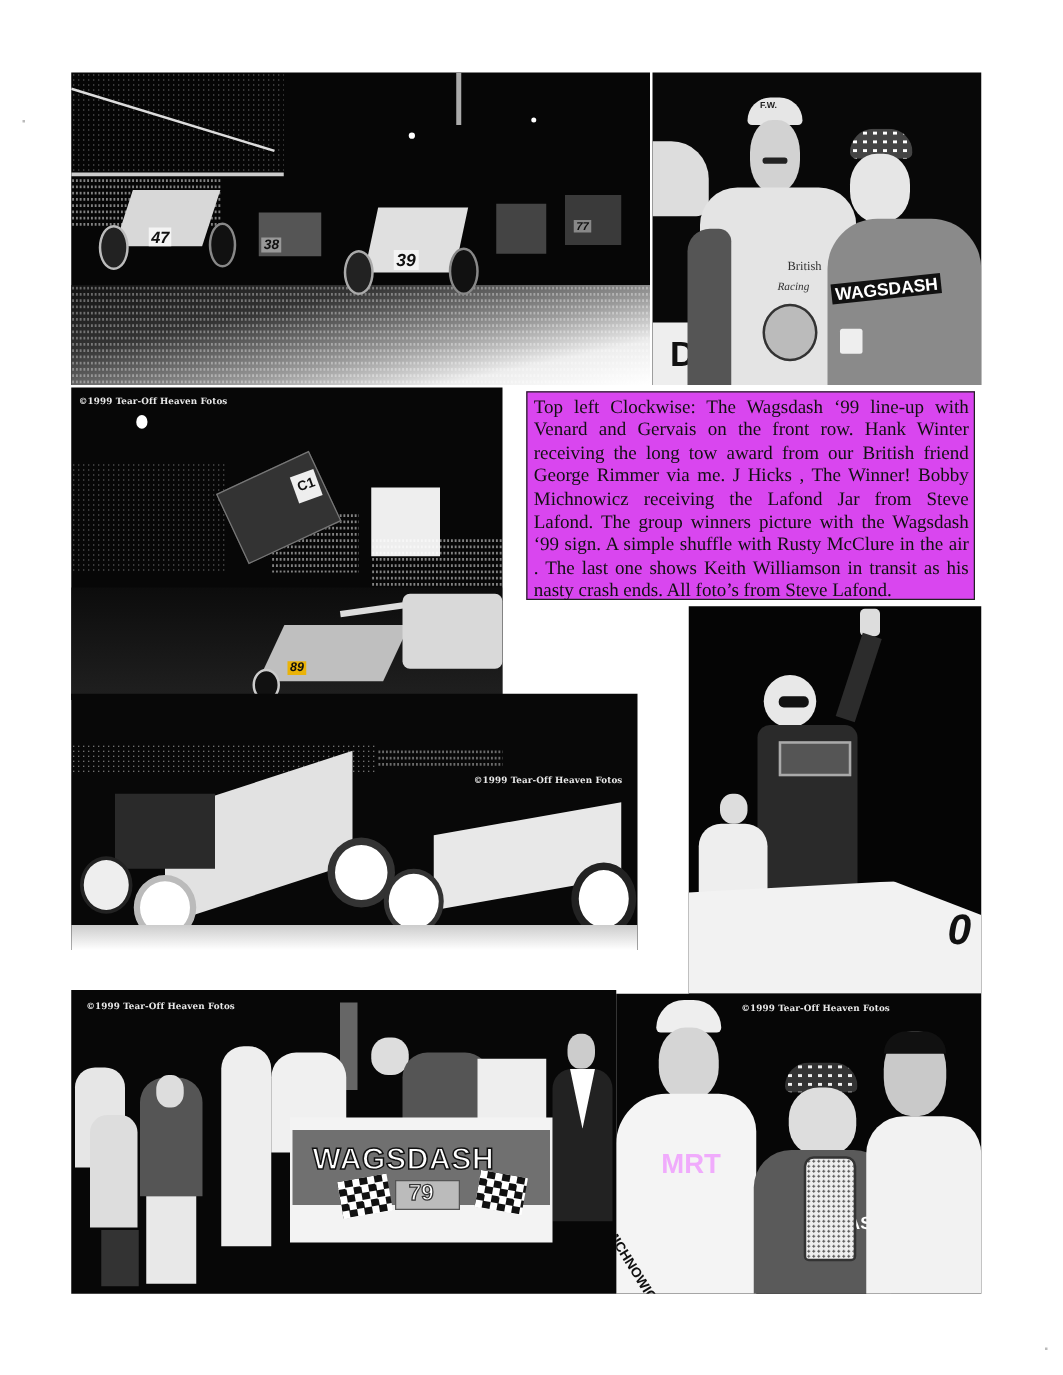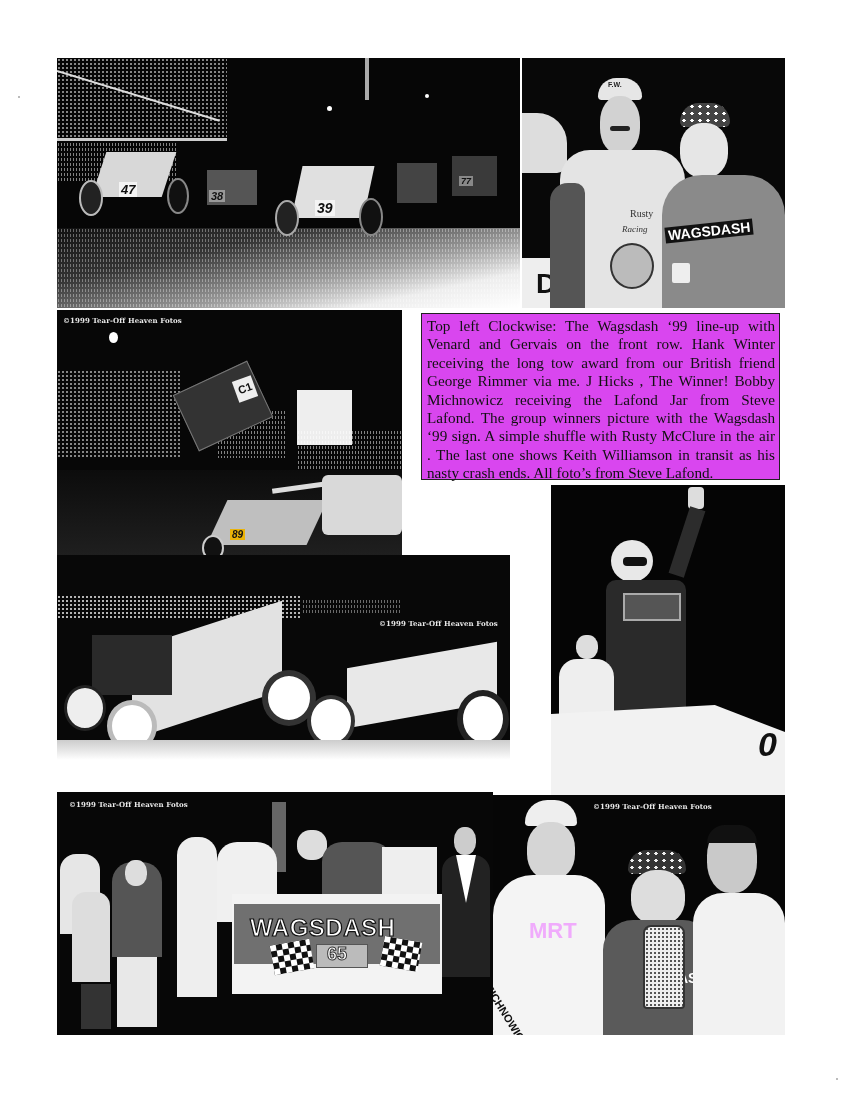--- a/index.html
+++ b/index.html
@@ -63,21 +63,21 @@
   <div class="shape" style="left:0;top:200px;width:50px;height:50px;background:#eee;"></div>
   <span class="sign-text" style="left:14px;top:210px;font-size:28px;color:#111;">D</span>
 
   <div class="shape" style="left:28px;top:20px;width:140px;height:230px;">
     <div class="shape" style="left:48px;top:0;width:44px;height:22px;border-radius:20px 20px 4px 4px;background:#e6e6e6;"></div>
     <span class="sign-text" style="left:58px;top:3px;font-size:7px;color:#222;">F.W.</span>
     <div class="shape" style="left:50px;top:18px;width:40px;height:58px;border-radius:45%;background:#d2d2d2;"></div>
     <div class="shape" style="left:60px;top:48px;width:20px;height:5px;background:#222;border-radius:3px;"></div>
     <div class="shape" style="left:10px;top:72px;width:125px;height:158px;background:#e4e4e4;border-radius:30px 30px 0 0;"></div>
     <div class="shape" style="left:0;top:105px;width:35px;height:125px;background:#555;border-radius:18px 10px 0 0;"></div>
-    <span class="sign-text" style="left:80px;top:130px;font-size:10px;color:#333;font-weight:normal;font-family:'Liberation Serif',serif;">Rusty</span>
+    <span class="sign-text" style="left:80px;top:130px;font-size:10px;color:#333;font-weight:normal;font-family:'Liberation Serif',serif;">British</span>
     <span class="sign-text" style="left:72px;top:146px;font-size:9px;color:#333;font-style:italic;font-weight:normal;font-family:'Liberation Serif',serif;">Racing</span>
     <div class="shape" style="left:60px;top:165px;width:40px;height:42px;border-radius:50%;background:#bbb;border:2px solid #333;"></div>
   </div>
 
   <div class="shape" style="left:140px;top:45px;width:123px;height:205px;">
     <div class="shape" style="left:18px;top:0;width:50px;height:24px;border-radius:22px 22px 6px 6px;background:#444;background-image:radial-gradient(#fff 1.5px, transparent 1.8px);background-size:8px 7px;"></div>
     <div class="shape" style="left:18px;top:20px;width:48px;height:55px;border-radius:45%;background:#e6e6e6;"></div>
     <div class="shape" style="left:0;top:72px;width:123px;height:133px;background:#8a8a8a;border-radius:40px 40px 0 0;"></div>
     <span class="sign-text" style="left:3px;top:120px;font-size:14px;color:#fff;background:#111;padding:0 3px;transform:rotate(-6deg);">WAGSDASH</span>
     <div class="shape" style="left:10px;top:160px;width:18px;height:20px;background:#eee;border-radius:2px;"></div>
@@ -164,21 +164,21 @@
     <div class="shape" style="left:0;top:28px;width:48px;height:122px;background:#222;border-radius:16px 16px 0 0;"></div>
     <div class="shape" style="left:14px;top:28px;width:20px;height:48px;background:#fff;clip-path:polygon(0 0,100% 0,50% 100%);"></div>
   </div>
 
   <div class="shape" style="left:175px;top:102px;width:210px;height:100px;background:#f3f3f3;">
     <div class="shape" style="left:2px;top:10px;width:206px;height:60px;background:#707070;"></div>
     <span class="sign-text" style="left:18px;top:20px;font-size:24px;color:#fff;-webkit-text-stroke:1.2px #111;letter-spacing:0.5px;">WAGSDASH</span>
     <div class="shape" style="left:40px;top:48px;width:40px;height:30px;background:repeating-conic-gradient(#111 0% 25%, #fff 0% 50%) 0 0/12px 12px;transform:rotate(-10deg);"></div>
     <div class="shape" style="left:150px;top:45px;width:38px;height:30px;background:repeating-conic-gradient(#111 0% 25%, #fff 0% 50%) 0 0/12px 12px;transform:rotate(10deg);"></div>
     <div class="shape" style="left:84px;top:50px;width:50px;height:22px;background:#bbb;border:1px solid #555;"></div>
-    <span class="sign-text" style="left:95px;top:50px;font-size:18px;color:#fff;-webkit-text-stroke:1px #333;">65</span>
+    <span class="sign-text" style="left:95px;top:50px;font-size:18px;color:#fff;-webkit-text-stroke:1px #333;">79</span>
   </div>
 </div>
 
 <div class="photo" style="left:493px;top:795px;width:292px;height:240px;background:#060606;">
   <span class="wm" style="left:100px;top:7px;">©1999 Tear-Off Heaven Fotos</span>
 
   <div class="shape" style="left:0;top:5px;width:115px;height:235px;">
     <div class="shape" style="left:32px;top:0;width:52px;height:26px;border-radius:24px 24px 4px 4px;background:#eee;"></div>
     <div class="shape" style="left:34px;top:22px;width:48px;height:58px;border-radius:45%;background:#d5d5d5;"></div>
     <div class="shape" style="left:0;top:75px;width:112px;height:160px;background:#f4f4f4;border-radius:40px 30px 0 0;"></div>

